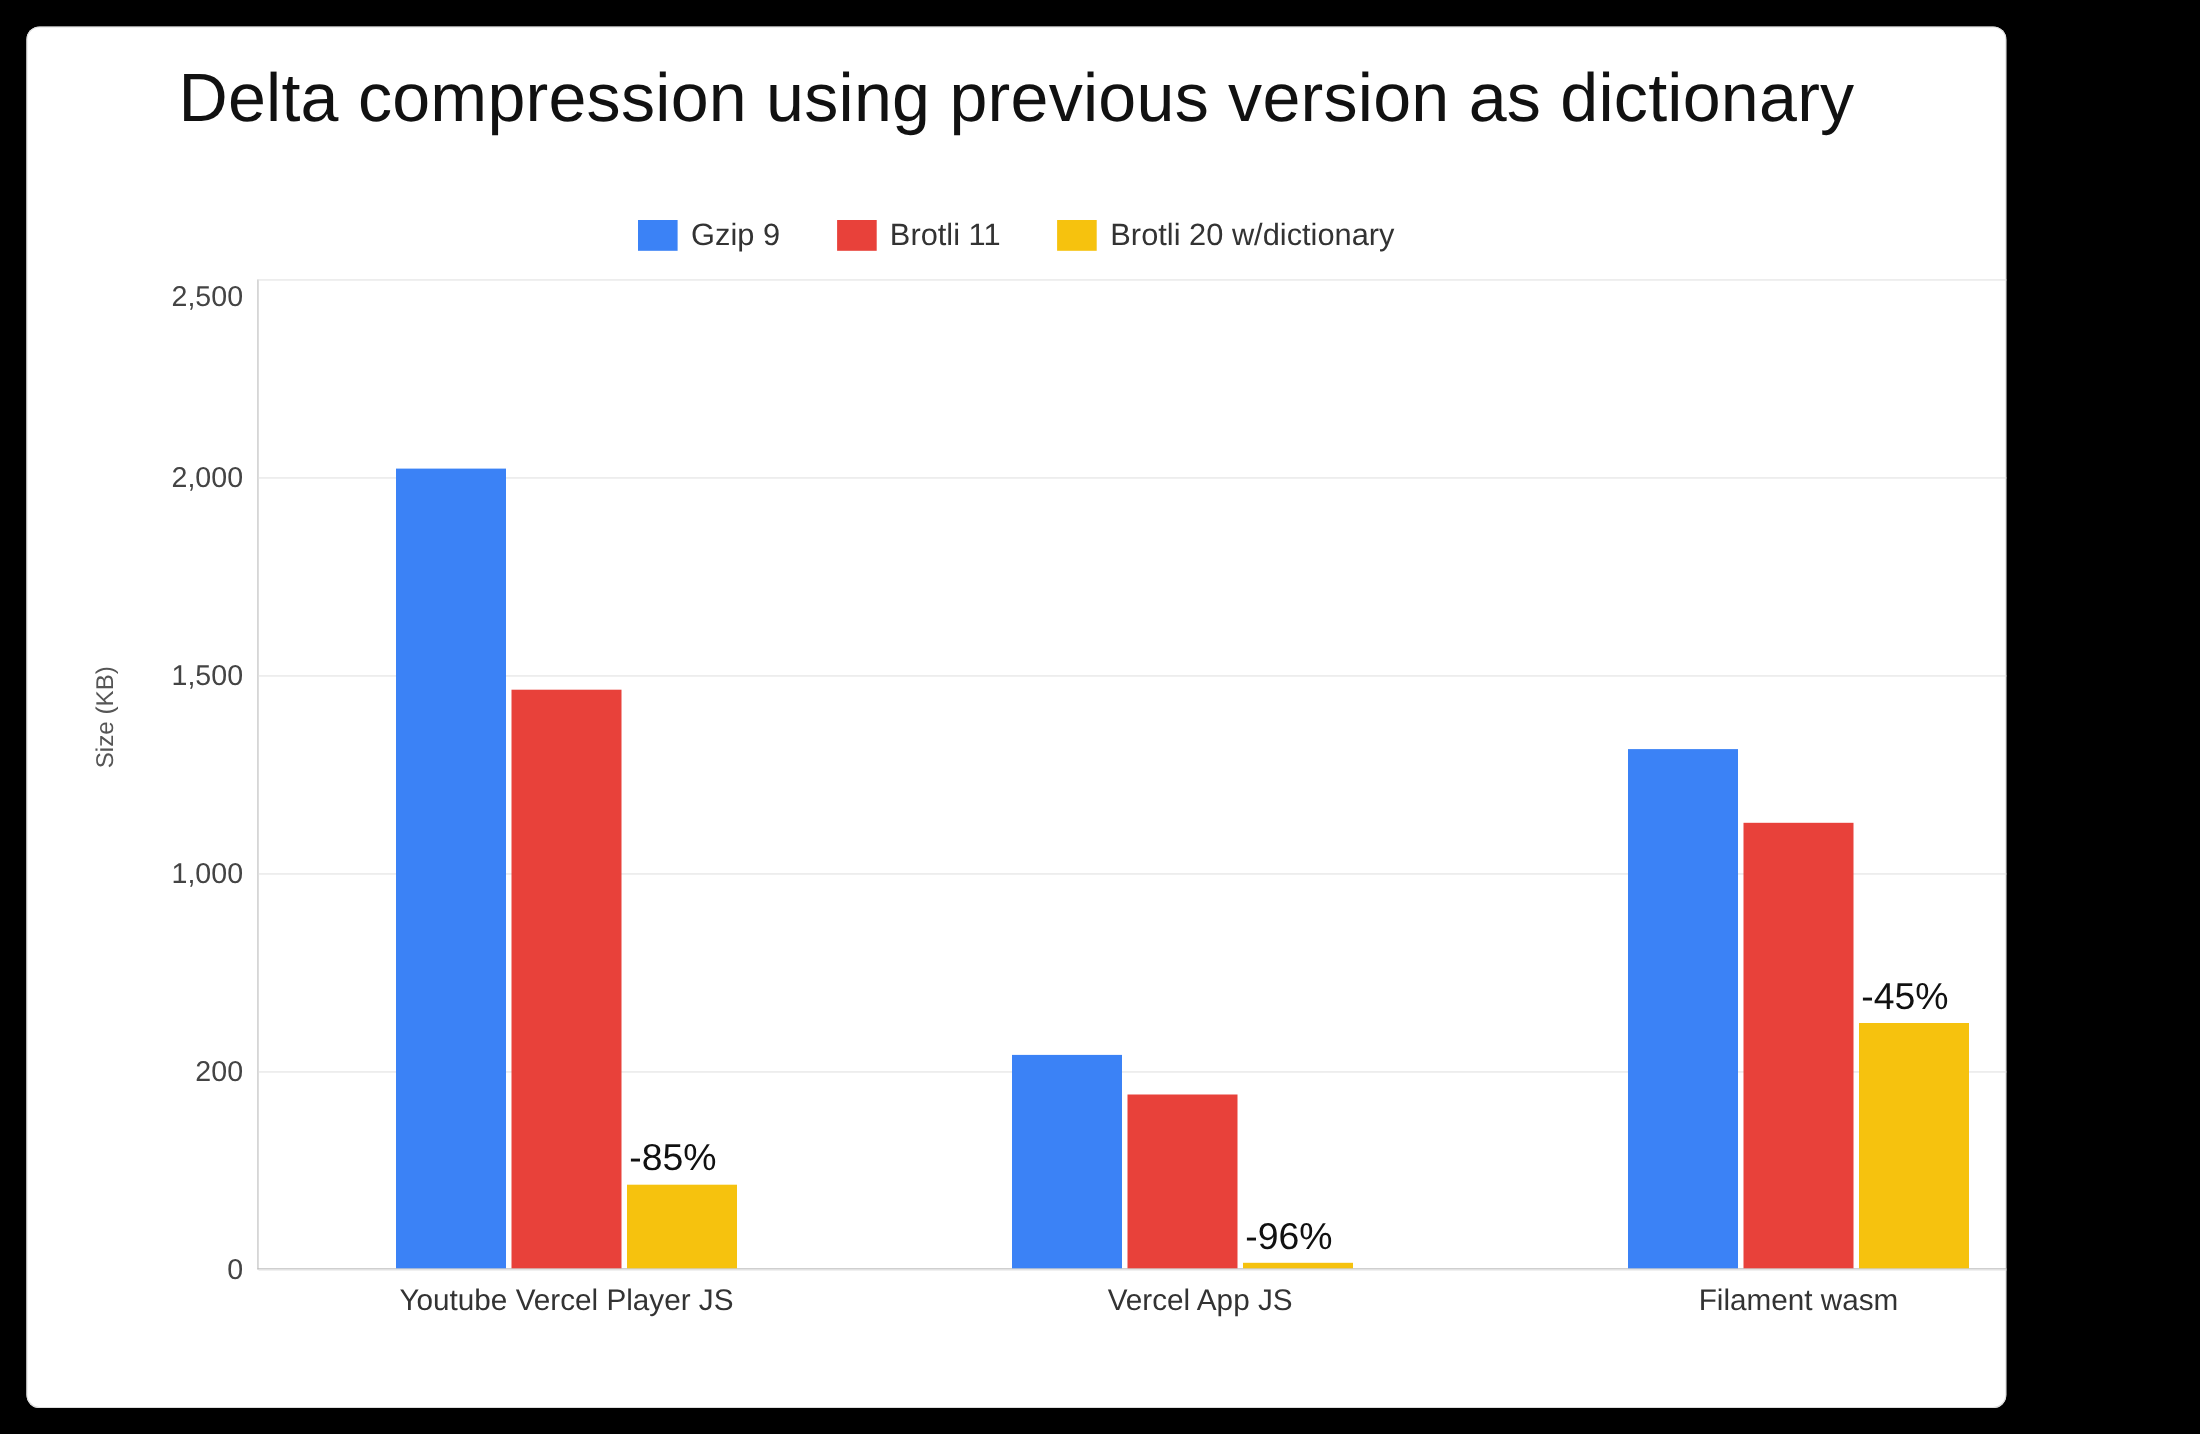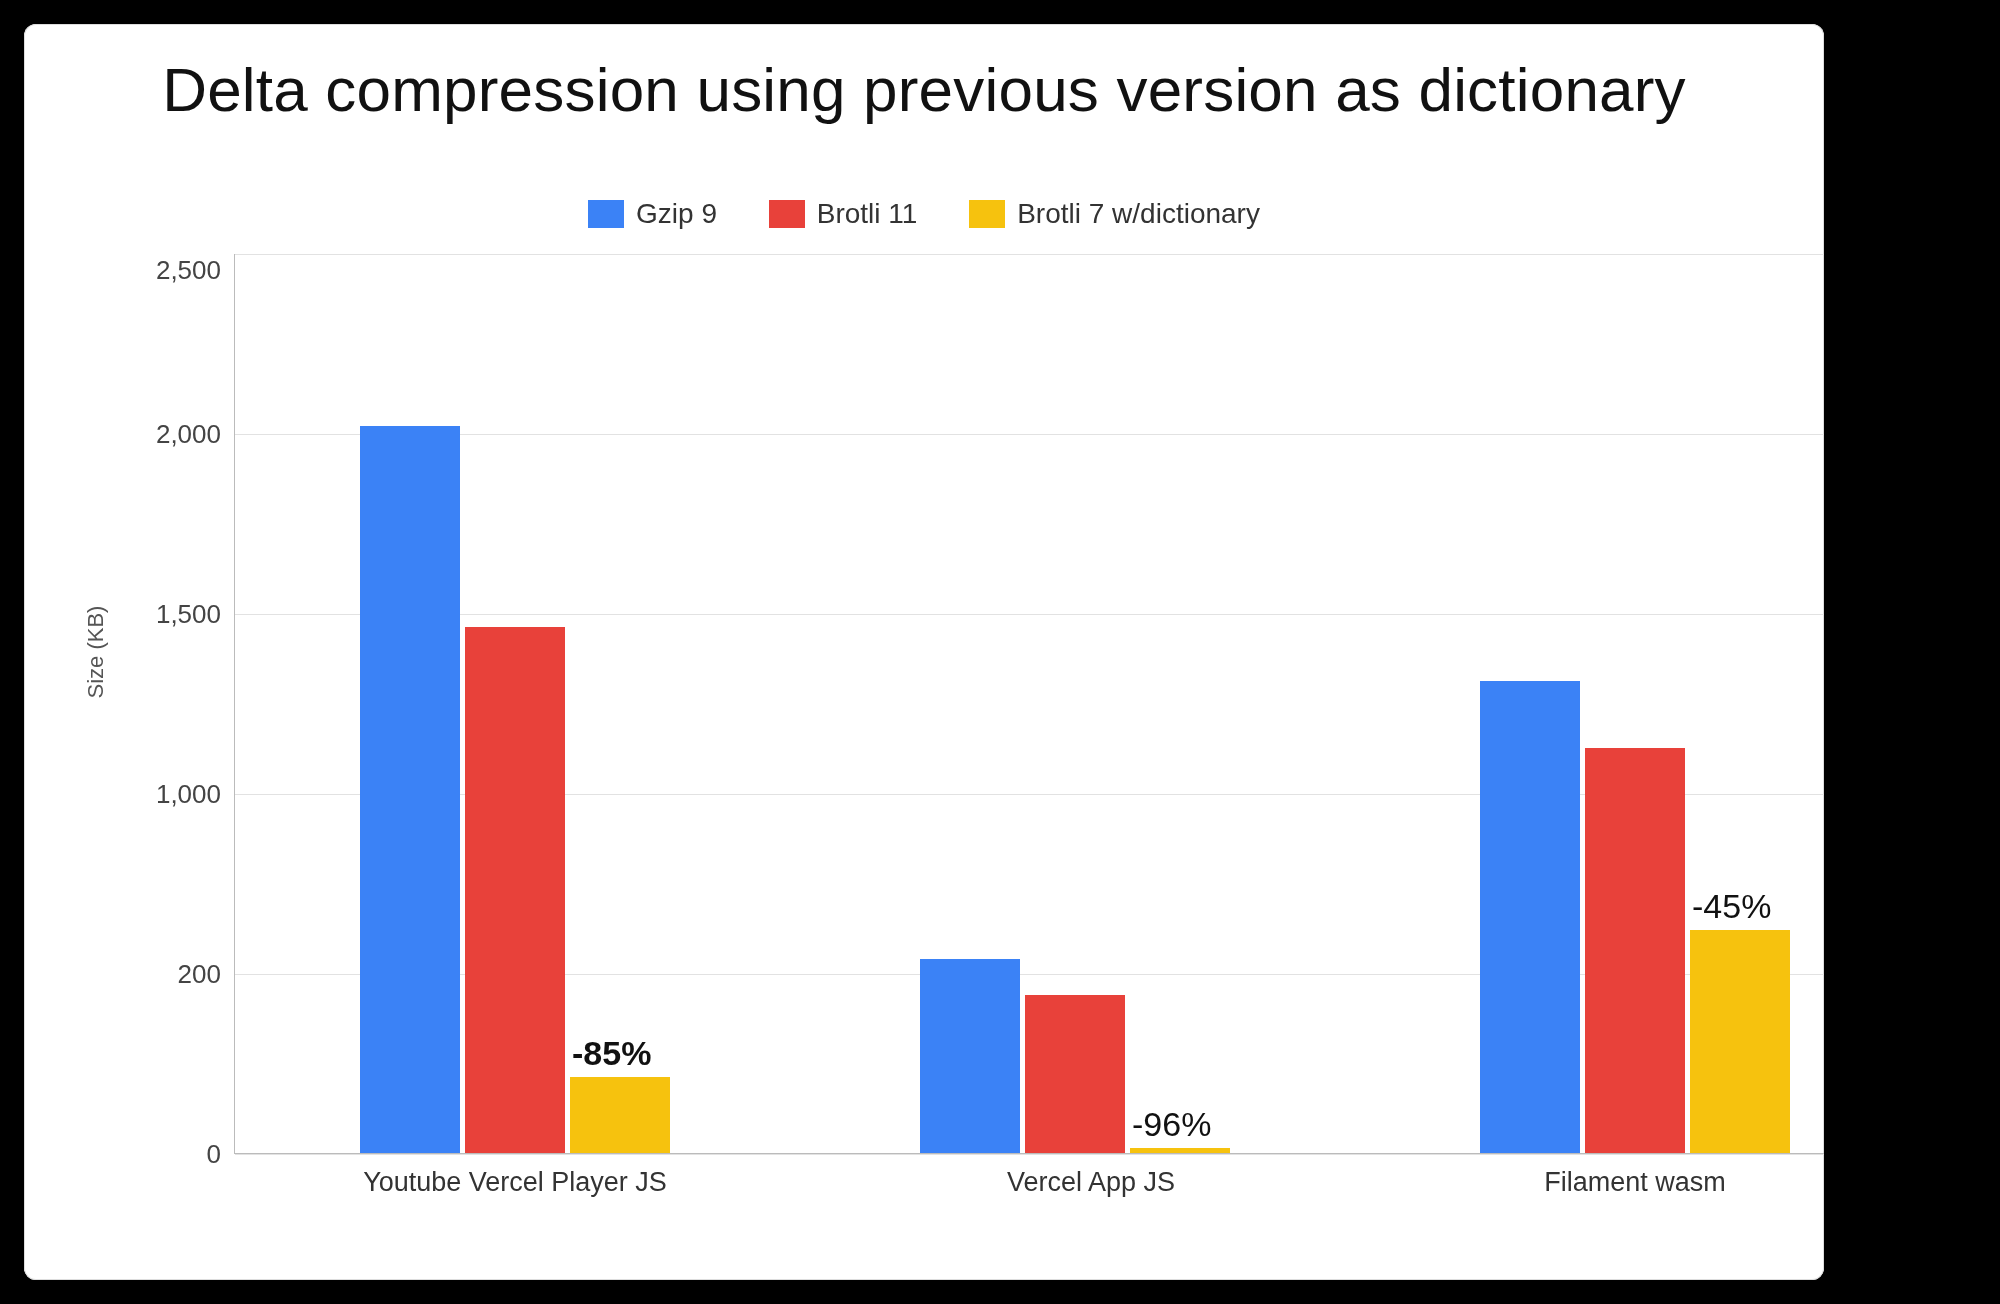--- a/index.html
+++ b/index.html
@@ -122,21 +122,21 @@
     <span class="legend-item">
       <span class="swatch" style="background:#3b82f6;"></span>
       <span>Gzip 9</span>
     </span>
     <span class="legend-item">
       <span class="swatch" style="background:#e8413a;"></span>
       <span>Brotli 11</span>
     </span>
     <span class="legend-item">
       <span class="swatch" style="background:#f6c20e;"></span>
-      <span>Brotli 7 w/dictionary</span>
+      <span>Brotli 20 w/dictionary</span>
     </span>
   </div>
 
   <div class="ylabel">Size (KB)</div>
 
   <div class="plot">
 
     <div class="grid" style="top:900px;"></div>
     <div class="grid" style="top:720px;"></div>
     <div class="grid" style="top:540px;"></div>
@@ -164,19 +164,19 @@
       <div class="bar" style="height:194.4px;background:#3b82f6;"></div>
       <div class="bar" style="height:158.39999999999998px;background:#e8413a;"></div>
       <div class="bar" style="height:5.4px;background:#f6c20e;"></div>
     </div>
     <div class="group" style="left:1245px;">
       <div class="bar" style="height:471.6px;background:#3b82f6;"></div>
       <div class="bar" style="height:405px;background:#e8413a;"></div>
       <div class="bar" style="height:223.2px;background:#f6c20e;"></div>
     </div>
 
-    <span class="annot" style="left:337px;top:780.4px;font-weight:bold;">-85%</span>
+    <span class="annot" style="left:337px;top:780.4px;">-85%</span>
     <span class="annot" style="left:897px;top:850.6px;">-96%</span>
     <span class="annot" style="left:1457px;top:632.8px;">-45%</span>
 
   </div>
 
 </div>
 
 </body></html>

